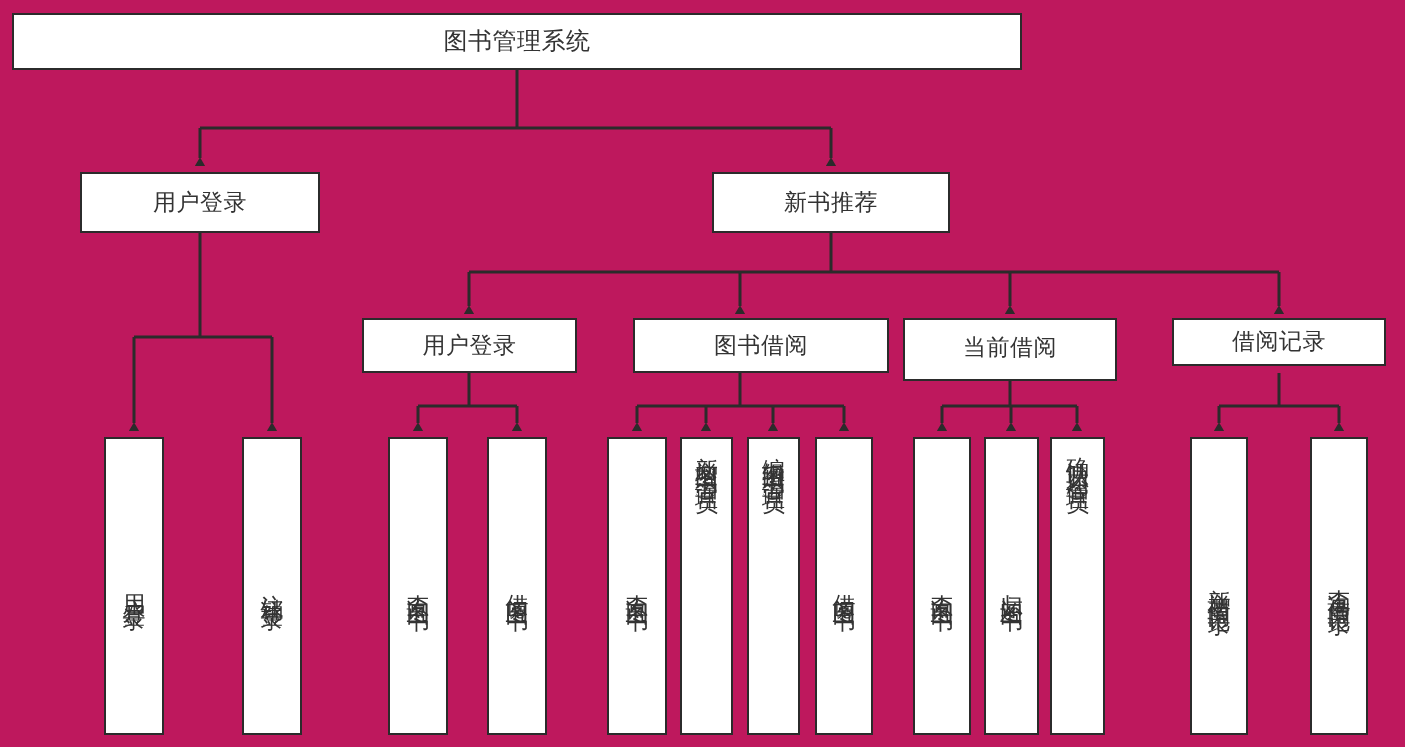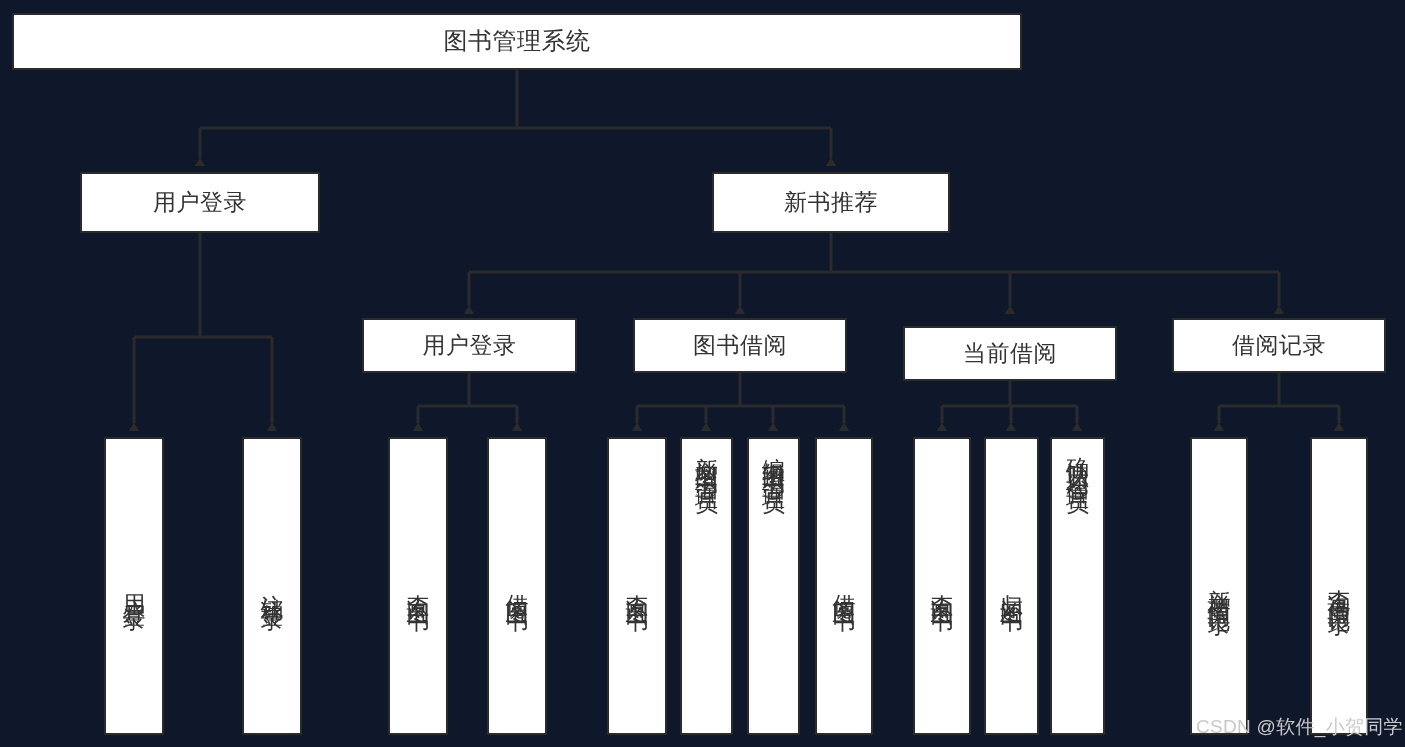--- a/index.html
+++ b/index.html
@@ -7,21 +7,21 @@
     padding: 0;
     background: #ffffff;
   }
   body {
     font-family: "Liberation Sans", "DejaVu Sans", sans-serif;
   }
   #canvas {
     position: relative;
     width: 1405px;
     height: 747px;
-    background: #0f172a;
+    background: #be185d;
     overflow: hidden;
   }
   #wires {
     position: absolute;
     left: 0;
     top: 0;
     width: 1405px;
     height: 747px;
     pointer-events: none;
   }
@@ -150,27 +150,27 @@
   <div class="node h" style="left: 80px; top: 172px; width: 240px; height: 61px;">
     <span class="label">用户登录</span>
   </div>
   <div class="node h" style="left: 712px; top: 172px; width: 238px; height: 61px;">
     <span class="label">新书推荐</span>
   </div>
 
   <div class="node h" style="left: 362px; top: 318px; width: 215px; height: 55px;">
     <span class="label">用户登录</span>
   </div>
-  <div class="node h" style="left: 633px; top: 318px; width: 214px; height: 55px;">
+  <div class="node h" style="left: 633px; top: 318px; width: 256px; height: 55px;">
     <span class="label">图书借阅</span>
   </div>
-  <div class="node h" style="left: 903px; top: 326px; width: 214px; height: 55px;">
+  <div class="node h" style="left: 903px; top: 318px; width: 214px; height: 63px; font-family: Liberation Mono, monospace;">
     <span class="label">当前借阅</span>
   </div>
-  <div class="node h" style="left: 1172px; top: 318px; width: 214px; height: 55px;">
+  <div class="node h" style="left: 1172px; top: 318px; width: 214px; height: 48px;">
     <span class="label">借阅记录</span>
   </div>
 
   <div class="node v mid" style="left: 104px; top: 437px; width: 60px; height: 298px;">
     <span class="label">用户登录</span>
   </div>
   <div class="node v mid" style="left: 242px; top: 437px; width: 60px; height: 298px;">
     <span class="label">注销登录</span>
   </div>
   <div class="node v mid" style="left: 388px; top: 437px; width: 60px; height: 298px;">
@@ -200,15 +200,14 @@
   <div class="node v" style="left: 1050px; top: 437px; width: 55px; height: 298px;">
     <span class="label">确认归还（管理员）</span>
   </div>
   <div class="node v mid" style="left: 1190px; top: 437px; width: 58px; height: 298px;">
     <span class="label">新增借阅记录</span>
   </div>
   <div class="node v mid" style="left: 1310px; top: 437px; width: 58px; height: 298px;">
     <span class="label">查询借阅记录</span>
   </div>
 
-  <div class="watermark" style="left: 1196px; top: 714px; color: rgb(201, 201, 201);">CSDN @软件_小贺同学</div>
 
 </div>
 
 </body></html>

